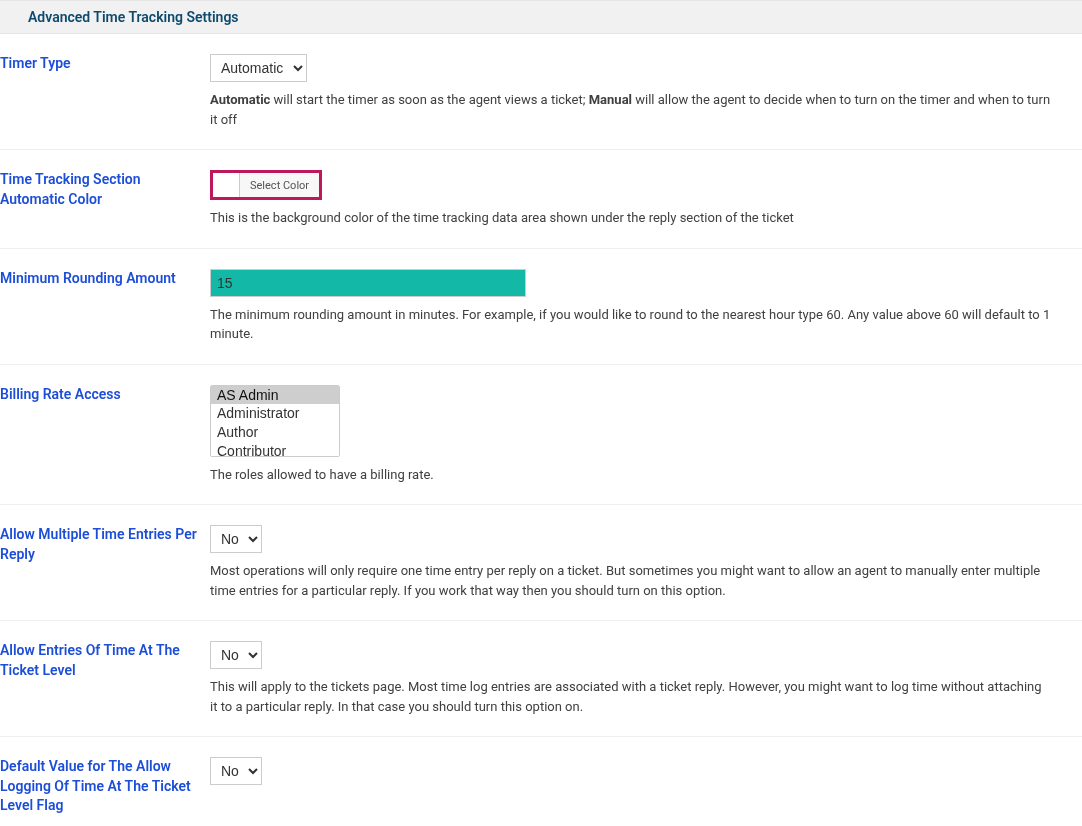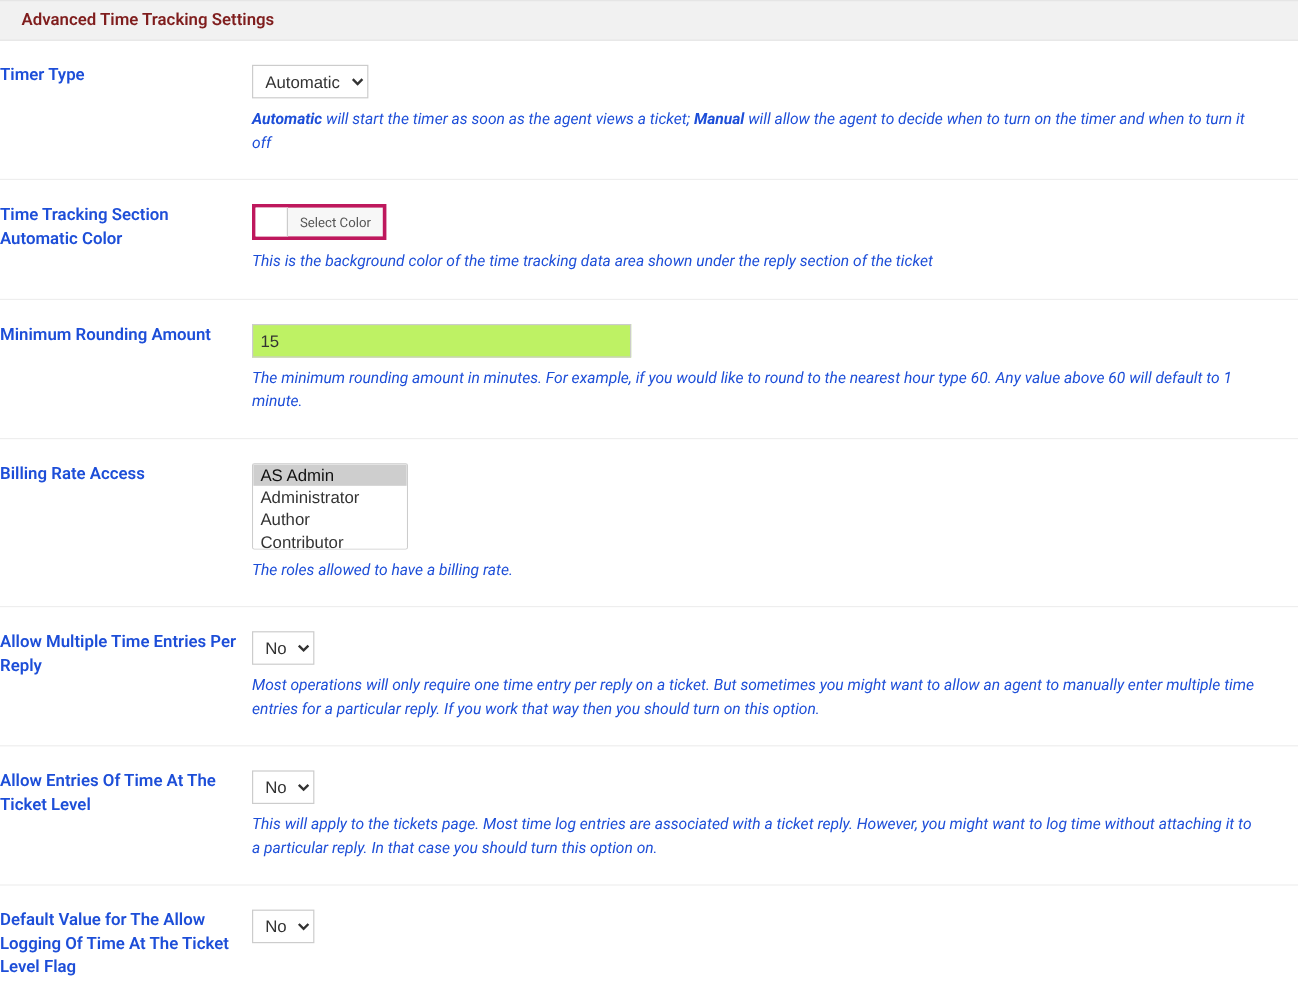--- a/index.html
+++ b/index.html
@@ -8,24 +8,24 @@
     font-family: -apple-system, BlinkMacSystemFont, "Segoe UI", Roboto, Oxygen, Ubuntu, sans-serif;
     font-size: 13px;
     color: #333;
     background: #fff;
     width: 1082px;
   }
   .section-header {
     background: #f1f1f1;
     border-top: 1px solid #e5e5e5;
     border-bottom: 1px solid #e5e5e5;
-    padding: 8px 18px;
+    padding: 8px 28px;
     font-weight: 600;
     font-size: 14px;
-    color: #7f1d1d;
+    color: #0c4a6e;
   }
   table.form-table {
     width: 100%;
     border-collapse: collapse;
   }
   table.form-table > tbody > tr > th,
   table.form-table > tbody > tr > td {
     vertical-align: top;
     text-align: left;
     padding: 20px 10px 20px 0;
@@ -36,36 +36,35 @@
     border-bottom: none;
   }
   table.form-table > tbody > tr > th {
     width: 200px;
     font-weight: 600;
     font-size: 14px;
     color: #1d4ed8;
     line-height: 1.4;
   }
   .desc {
-    font-style: italic;
-    color: #1d4ed8;
+    color: #404040;
     margin-top: 8px;
     line-height: 1.5;
     font-size: 13px;
     padding-right: 20px;
   }
   .desc strong,
   .desc b {
     font-weight: 700;
   }
   select, input[type="text"] {
     font-size: 14px;
     padding: 3px 6px;
     border: 1px solid #ccc;
-    background: #bef264;
+    background: #14b8a6;
     color: #333;
     box-sizing: border-box;
     height: 28px;
   }
   select {
     background: #fff;
   }
   input[type="text"].wide {
     width: 316px;
   }

